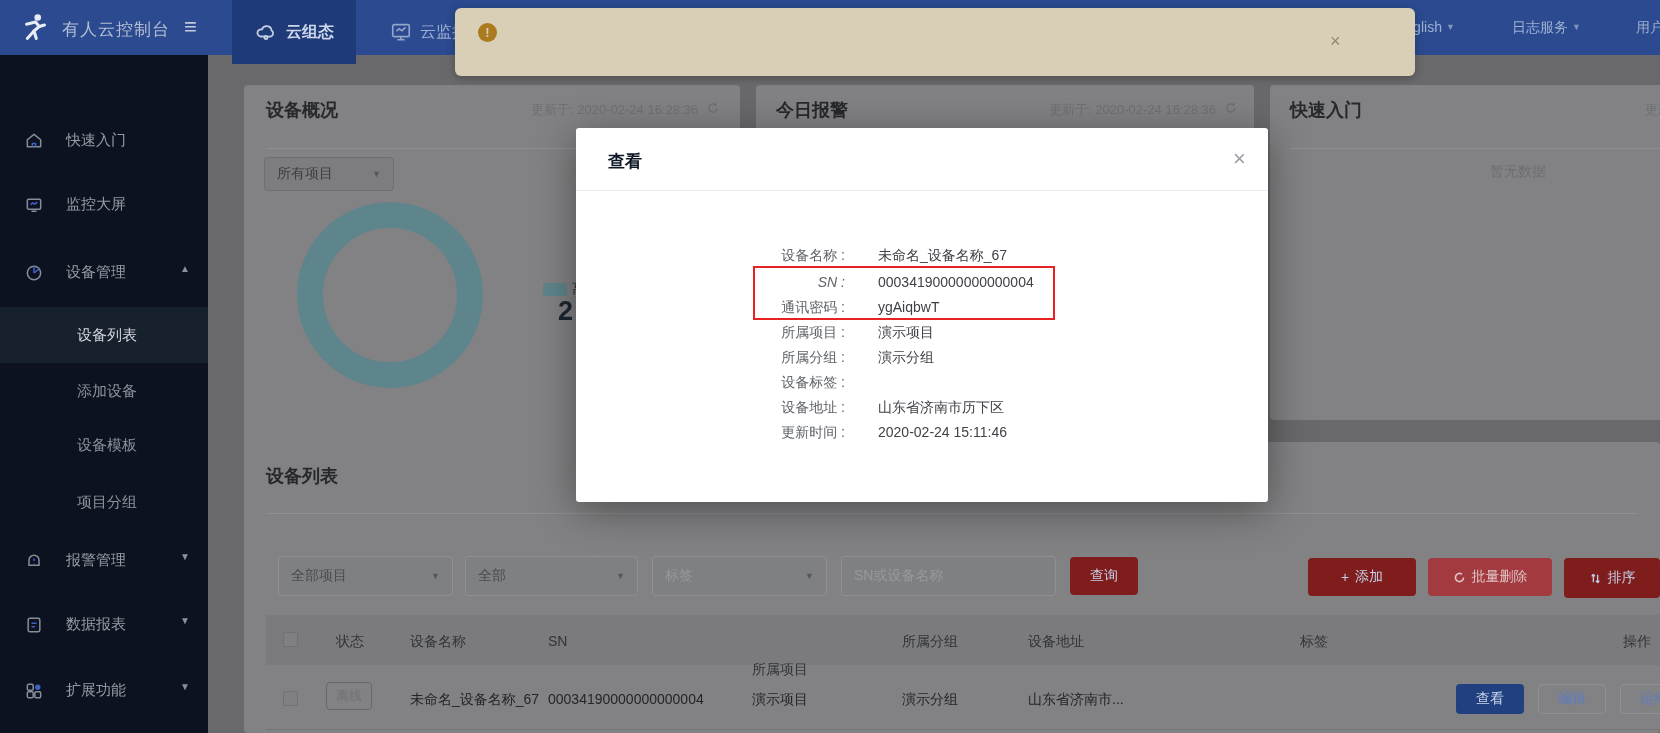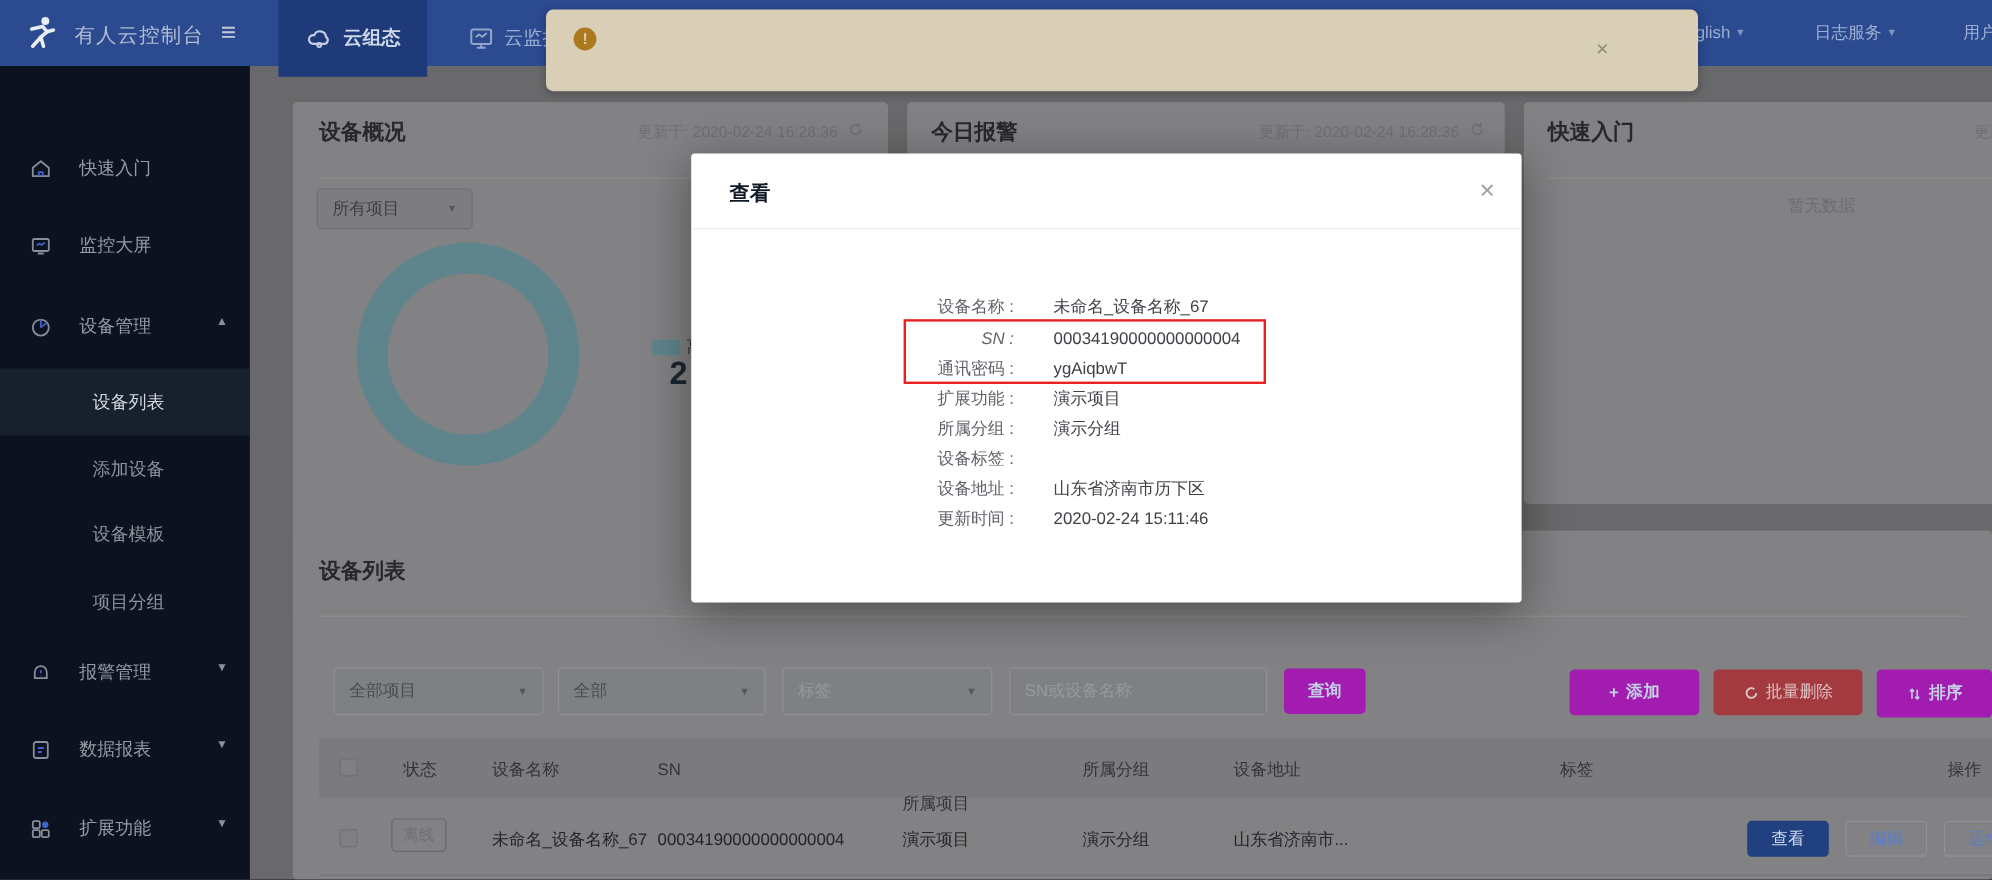--- a/index.html
+++ b/index.html
@@ -37,21 +37,21 @@
   .donut { position:absolute; width:186px; height:186px; border-radius:50%; border:26px solid #5e858b; }
   .legend-swatch { position:absolute; width:24px; height:13px; border-radius:3px; background:#5e858b; }
   .legend-label { position:absolute; font-size:14px; color:#202c37; white-space:nowrap; }
   .legend-count { position:absolute; font-size:27px; font-weight:bold; color:#1c2631; }
 
   
   .filter-box { position:absolute; height:40px; border:1px solid #8e9092; border-radius:4px; background:#7e8082; font-size:14px; display:flex; align-items:center; justify-content:space-between; padding:0 12px; }
   .filter-box .val { color:#4a4c4f; }
   .filter-box .ph { color:#97999d; }
   .btn { position:absolute; border-radius:4px; font-size:14px; display:flex; align-items:center; justify-content:center; gap:6px; white-space:nowrap; }
-  .btn-blue { background:#a21caf; color:#c3cfe6;font-weight:bold; }
+  .btn-blue { background:#7f1d1d; color:#c3cfe6; }
   .btn-red { background:#a23a3f; color:#dfc2c4; }
   .btn-outline { background:transparent; border:1px solid #8f9194; color:#5b7cc4; }
   .btn-solid-sm { background:#20407f; color:#ccd7ec; }
 
   
   .th-band { position:absolute; background:#7b7b7e; }
   .th { position:absolute; font-size:14px; color:#313439; white-space:nowrap; }
   .td { position:absolute; font-size:14px; color:#232528; white-space:nowrap; }
   .checkbox { position:absolute; width:15px; height:15px; border:1px solid #6f7174; border-radius:2px; background:#7e8082; }
   .status-badge { position:absolute; width:46px; height:28px; border:1px solid #65676b; border-radius:4px; color:#6f7175; font-size:13px; display:flex; align-items:center; justify-content:center; }
@@ -333,21 +333,21 @@
 
     <div class="f-label" style="top:119px;">设备名称 :</div>
     <div class="f-value" style="top:119px;">未命名_设备名称_67</div>
 
     <div class="f-label" style="top:146px;font-style:italic;">SN :</div>
     <div class="f-value" style="top:146px;">00034190000000000004</div>
 
     <div class="f-label" style="top:171px;">通讯密码 :</div>
     <div class="f-value" style="top:171px;">ygAiqbwT</div>
 
-    <div class="f-label" style="top:196px;">扩展功能 :</div>
+    <div class="f-label" style="top:196px;">所属项目 :</div>
     <div class="f-value" style="top:196px;">演示项目</div>
 
     <div class="f-label" style="top:221px;">所属分组 :</div>
     <div class="f-value" style="top:221px;">演示分组</div>
 
     <div class="f-label" style="top:246px;">设备标签 :</div>
     <div class="f-value" style="top:246px;"></div>
 
     <div class="f-label" style="top:271px;">设备地址 :</div>
     <div class="f-value" style="top:271px;">山东省济南市历下区</div>

